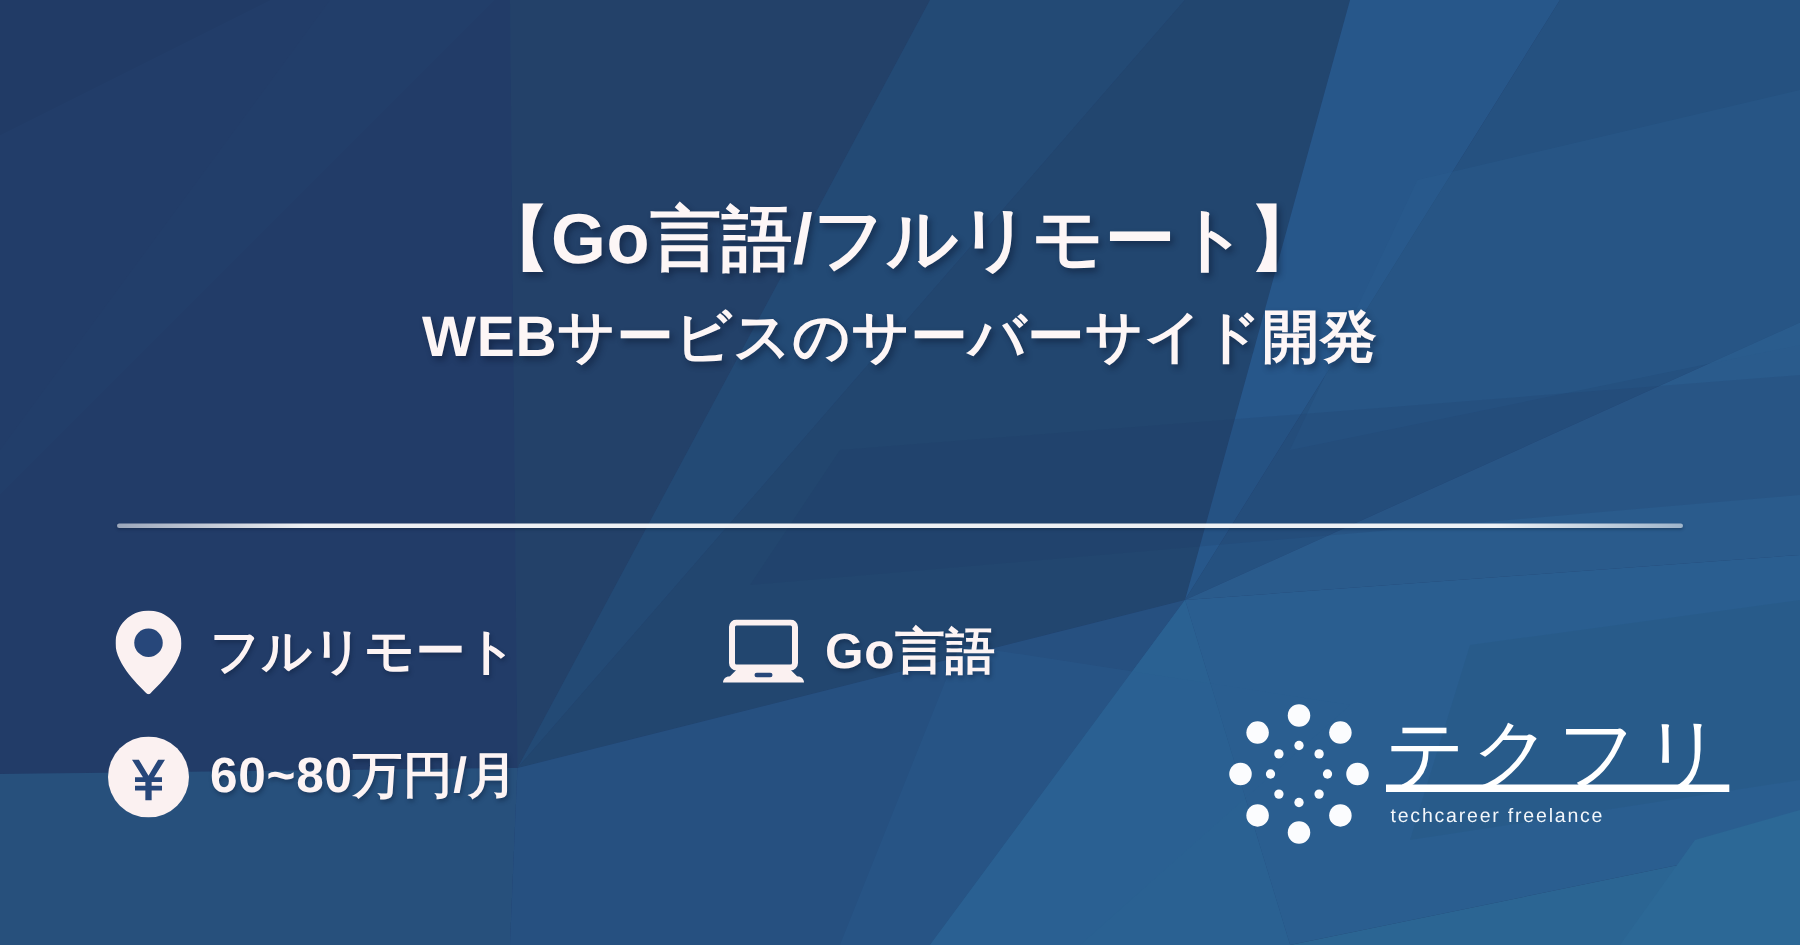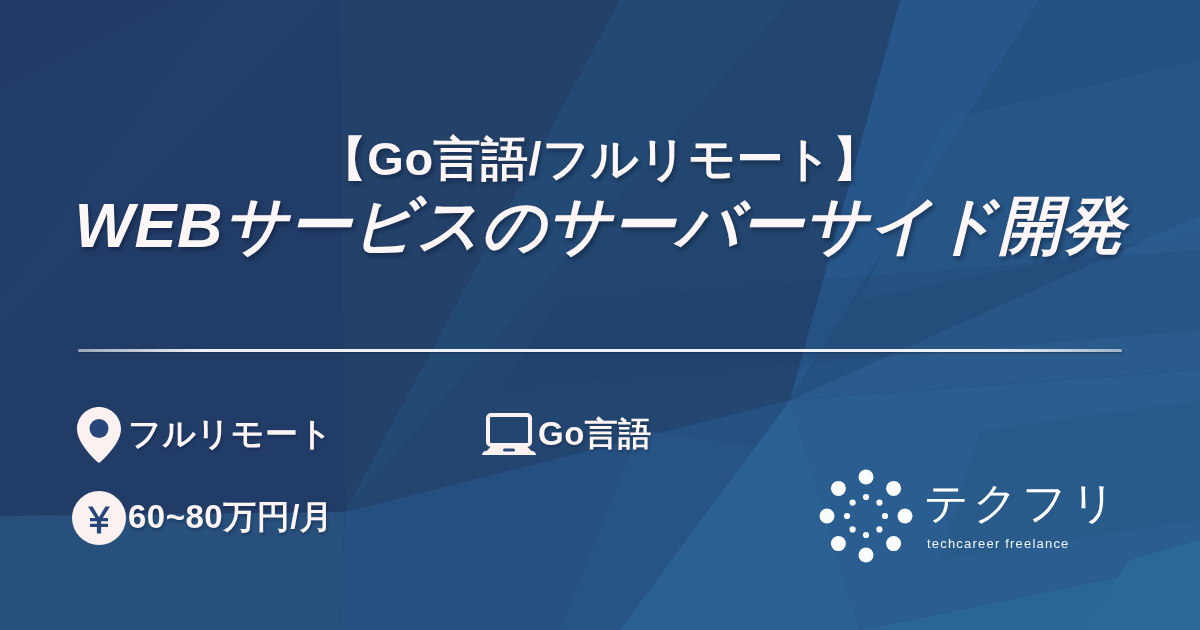--- a/index.html
+++ b/index.html
@@ -43,23 +43,22 @@
     font-weight: 700;
     letter-spacing: 0.5px;
     text-shadow: 2px 3px 4px rgba(8, 20, 44, 0.45);
     white-space: nowrap;
   }
   .title-line.l1 {
     font-size: 47px;
     line-height: 62px;
   }
   .title-line.l2 {
-    font-size: 63px;
+    font-size: 38px;
     line-height: 70px;
-    font-style: italic;
   }
 
   
   .divider {
     position: absolute;
     left: 78px;
     top: 349px;
     width: 1044px;
     height: 3px;
     background: linear-gradient(to right, rgba(255,255,255,.55), rgba(255,255,255,.92) 12%, rgba(255,255,255,.92) 88%, rgba(255,255,255,.55));
@@ -92,20 +91,21 @@
     display: flex;
     align-items: center;
     justify-content: center;
   }
   .meta-icon svg { display: block; }
   .meta-label {
     color: #fdf4f4;
     font-size: 33px;
     font-weight: 700;
     letter-spacing: 0.5px;
+    margin-left: 12px;
     white-space: nowrap;
     text-shadow: 1px 2px 3px rgba(10, 22, 48, .35);
   }
   .meta-cell.col2 .meta-label { }
 
   
   .logo {
     position: absolute;
     left: 818px;
     top: 468px;
@@ -118,25 +118,26 @@
     flex: 0 0 96px;
   }
   .logo-text {
     margin-left: 10px;
     display: flex;
     flex-direction: column;
     align-items: flex-start;
   }
   .logo-jp {
     color: #ffffff;
-    font-size: 44px;
+    font-size: 52px;
     font-weight: 400;
     letter-spacing: 4px;
     line-height: 52px;
     white-space: nowrap;
+    text-decoration: underline;
   }
   .logo-en {
     color: #f3f7fb;
     font-size: 13px;
     font-weight: 400;
     letter-spacing: 1.2px;
     line-height: 24px;
     margin-top: 3px;
     margin-left: 3px;
     white-space: nowrap;

